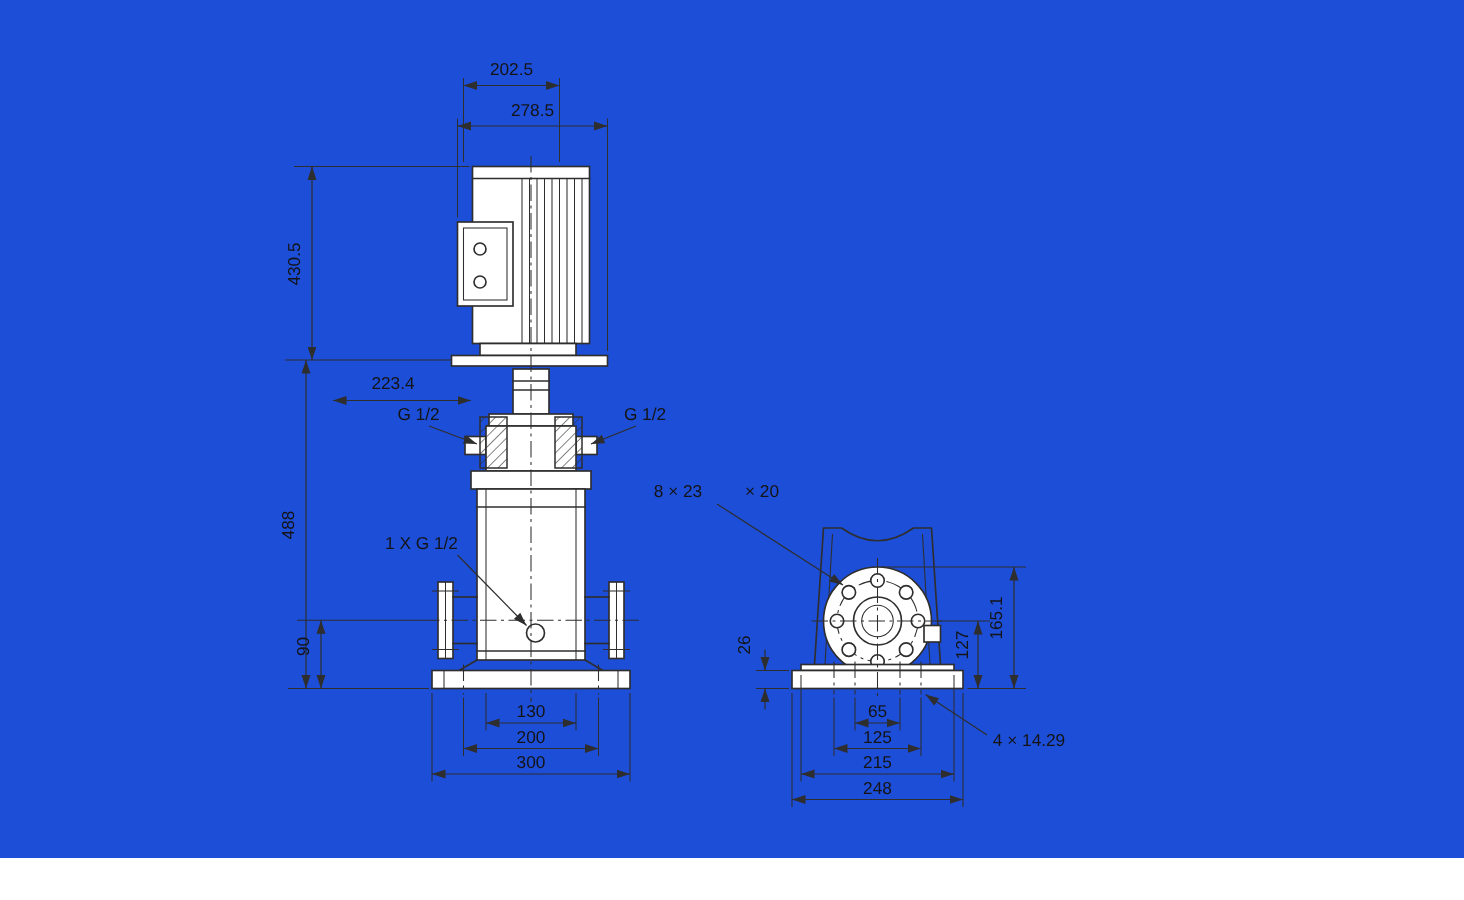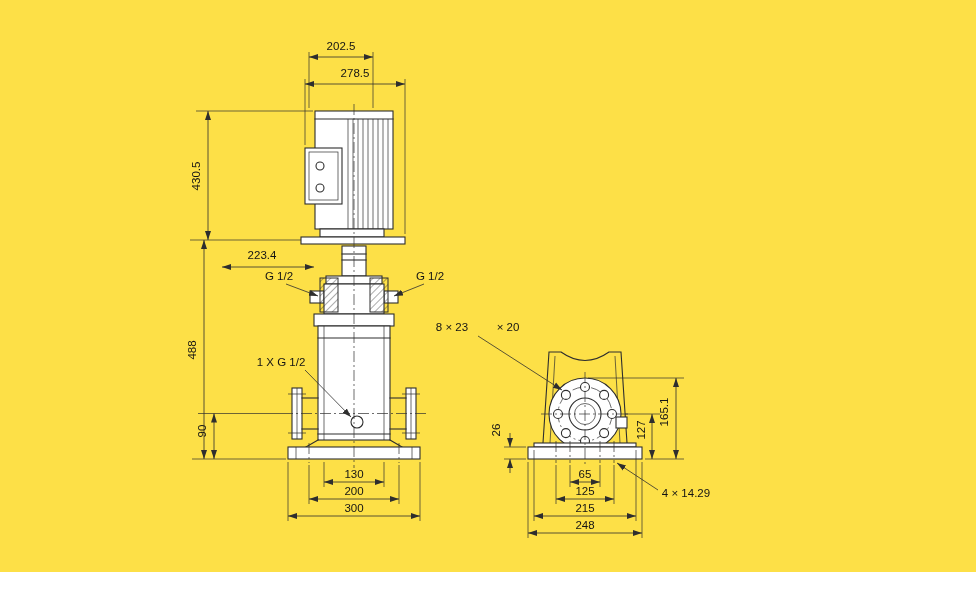--- a/index.html
+++ b/index.html
@@ -1,16 +1,16 @@
 <!DOCTYPE html>
 <html><head>
 <meta charset="utf-8">
 <style>
   html,body{margin:0;padding:0;background:#ffffff;}
-  .stage{position:relative;width:976px;height:572px;background:#fde047;overflow:hidden;
+  .stage{position:relative;width:976px;height:572px;background:#1d4ed8;overflow:hidden;
          font-family:"Liberation Sans",sans-serif;}
   svg{display:block;}
   .ol{stroke:#2e2e2e;stroke-width:1.1;fill:none;stroke-linecap:square;}
   .olf{stroke:#2e2e2e;stroke-width:1.1;fill:#ffffff;stroke-linecap:square;}
   .thin{stroke:#2e2e2e;stroke-width:0.7;fill:none;}
   .dimline{stroke:#2e2e2e;stroke-width:0.8;fill:none;}
   .cl{stroke:#2e2e2e;stroke-width:0.7;fill:none;stroke-dasharray:11 3 2 3;}
   text.dim{font-family:"Liberation Sans",sans-serif;font-size:11.5px;fill:#141414;}
 </style>
 </head>

